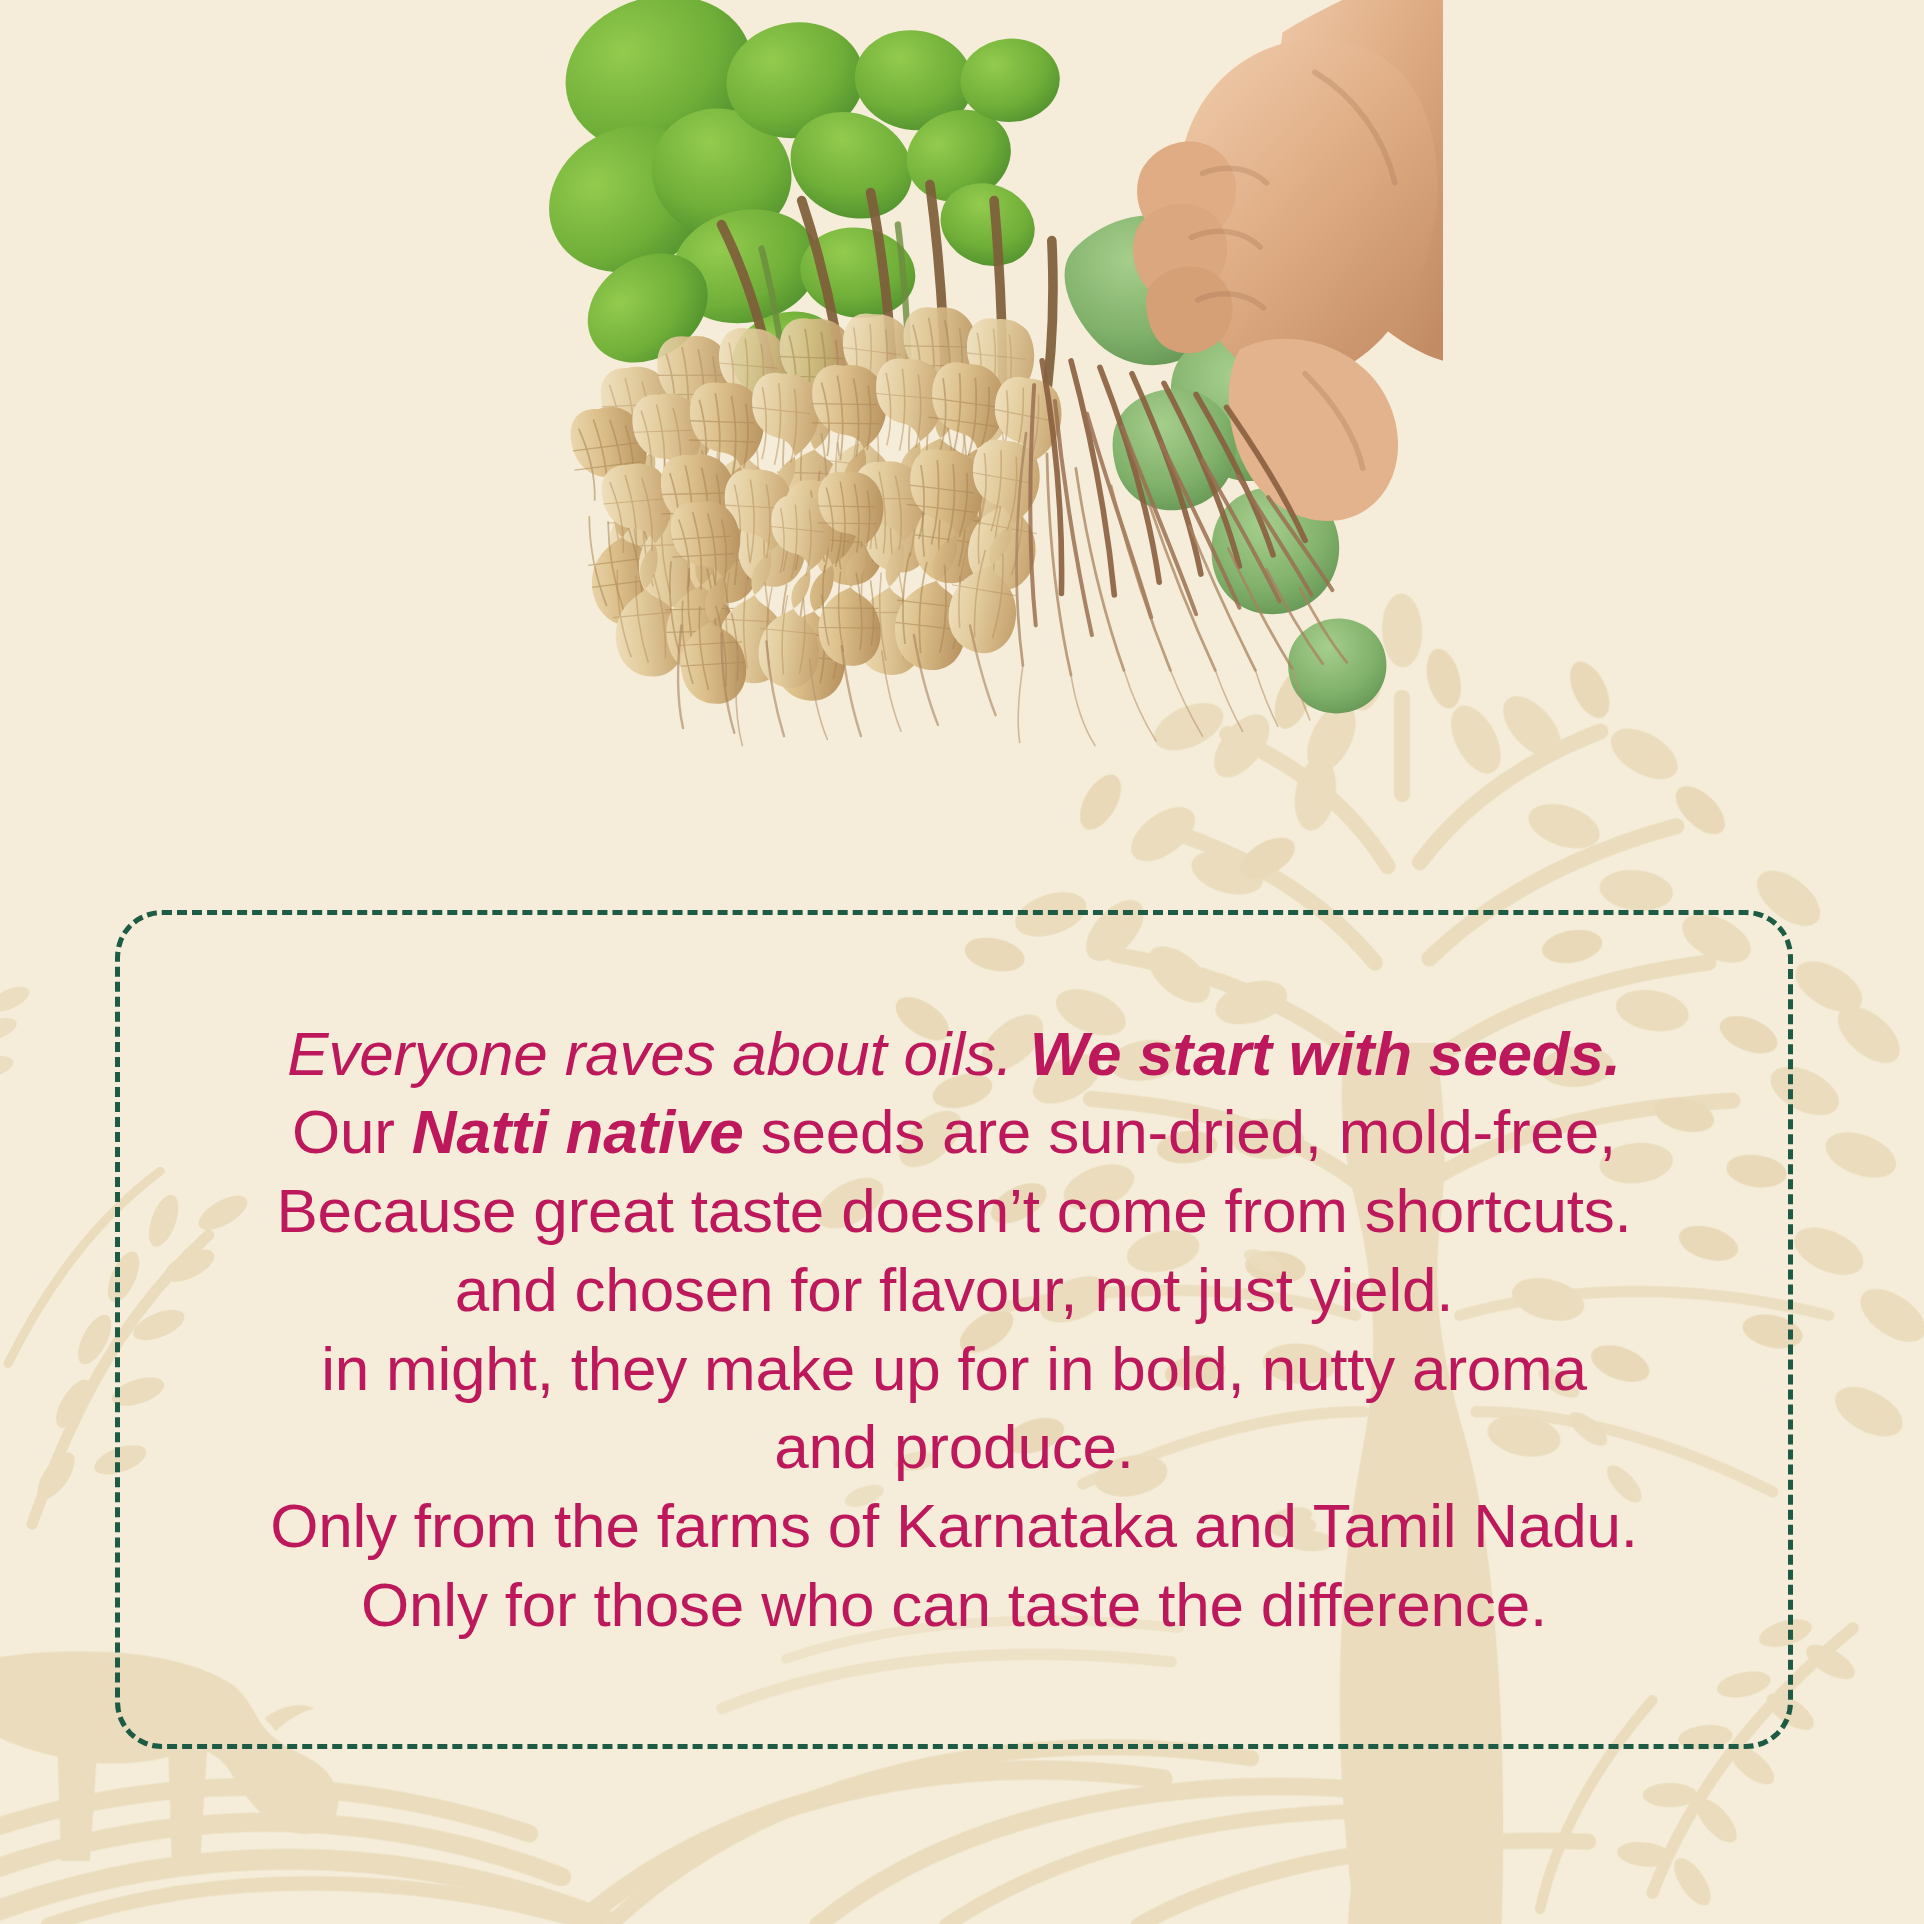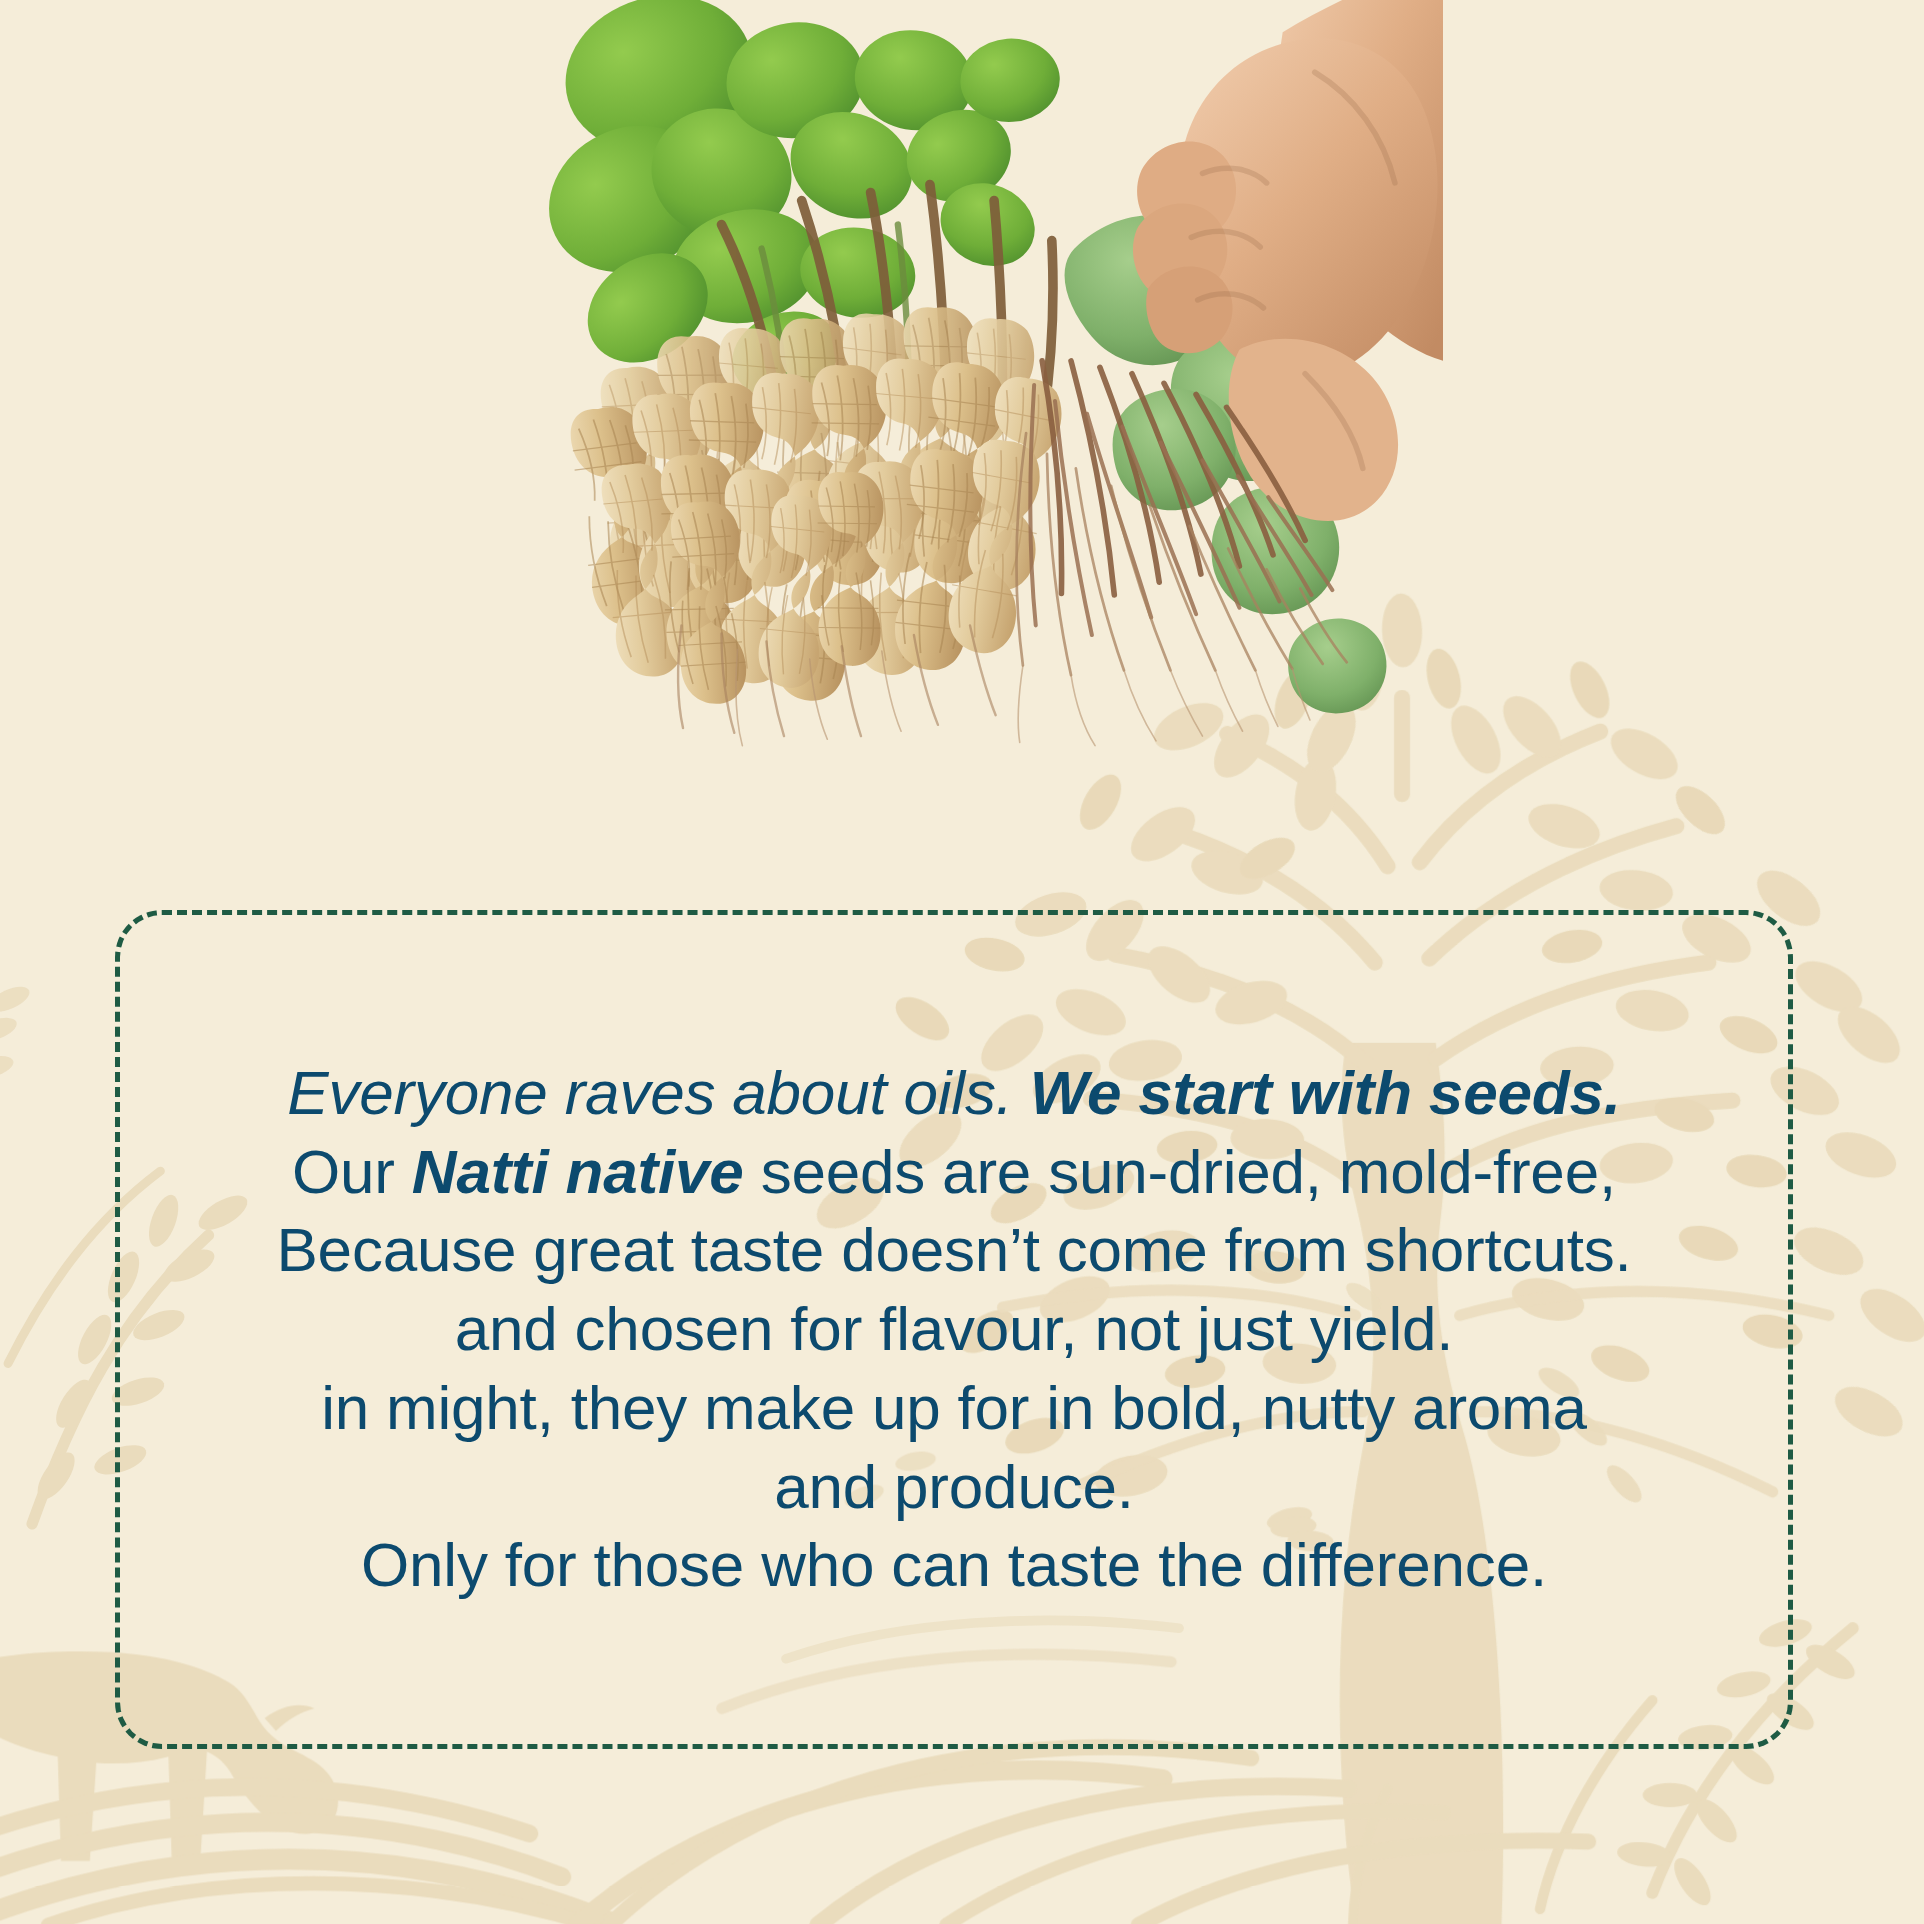--- a/index.html
+++ b/index.html
@@ -46,21 +46,21 @@
     border: 5.6px dashed #1E5B44;
     border-radius: 47px;
     display: flex;
     flex-direction: column;
     justify-content: center;
     align-items: center;
   }
   .quote-body {
     width: 100%;
     text-align: center;
-    color: #0c4a6e;
+    color: #be185d;
     font-size: 62px;
     line-height: 1.27;
     font-weight: 500;
     letter-spacing: -0.2px;
     padding: 0 27px;
     box-sizing: border-box;
   }
   .quote-line { display: block; white-space: nowrap; }
   .em-i  { font-style: italic; font-weight: 500; }
   .em-bi { font-style: italic; font-weight: 700; }
@@ -545,18 +545,19 @@
       <span class="quote-line">
         <span class="em-i">Everyone raves about oils. </span><span class="em-bi">We start with seeds.</span>
       </span>
       <span class="quote-line">
         <span>Our </span><span class="em-bi">Natti native</span><span> seeds are sun-dried, mold-free,</span>
       </span>
       <span class="quote-line">Because great taste doesn’t come from shortcuts.</span>
       <span class="quote-line">and chosen for flavour, not just yield.</span>
       <span class="quote-line">in might, they make up for in bold, nutty aroma</span>
       <span class="quote-line">and produce.</span>
+      <span class="quote-line">Only from the farms of Karnataka and Tamil Nadu.</span>
       <span class="quote-line">Only for those who can taste the difference.</span>
     </div>
   </div>
 
 </div>
 
 
 </body></html>

